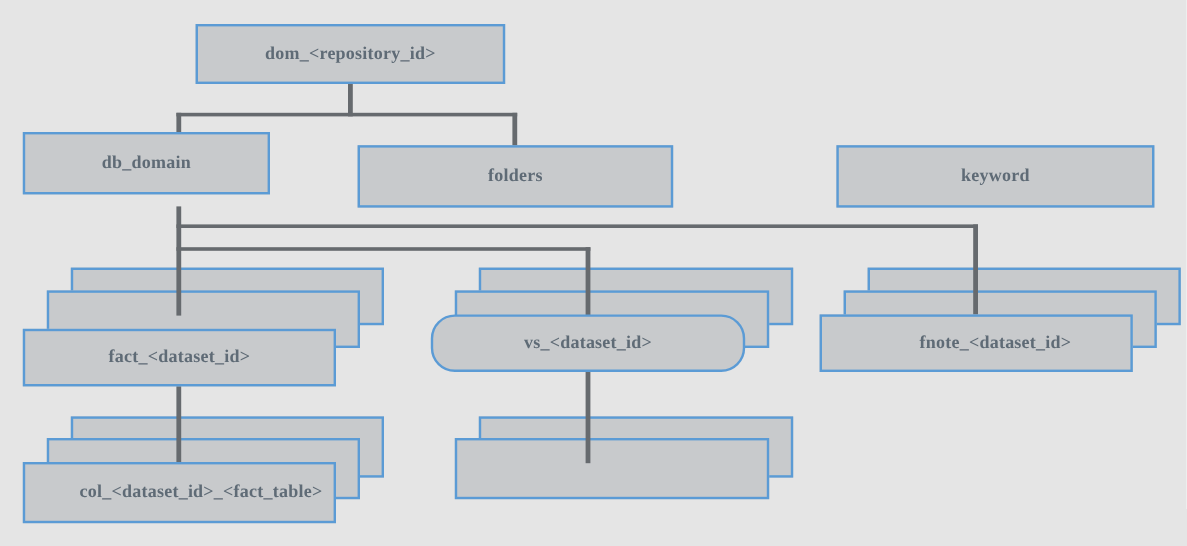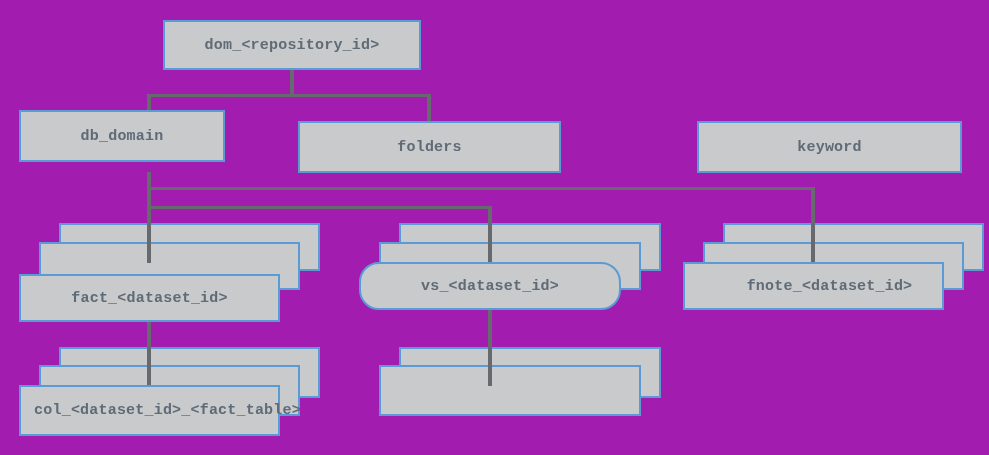--- a/index.html
+++ b/index.html
@@ -4,22 +4,22 @@
 <style>
   html, body {
     margin: 0;
     padding: 0;
     background: #ffffff;
   }
   .canvas {
     position: relative;
     width: 989px;
     height: 455px;
-    background: #a21caf;
-    font-family: Liberation Mono, monospace;
+    background: #e5e5e5;
+    font-family: Liberation Serif, serif;
     overflow: hidden;
   }
   
   .box {
     position: absolute;
     box-sizing: border-box;
     background: #c8cacc;
     border: 2px solid #5b9bd5;
     display: flex;
     align-items: center;

